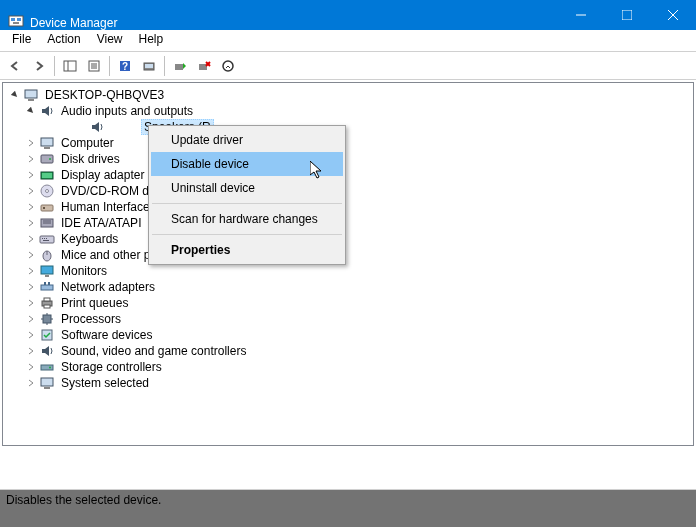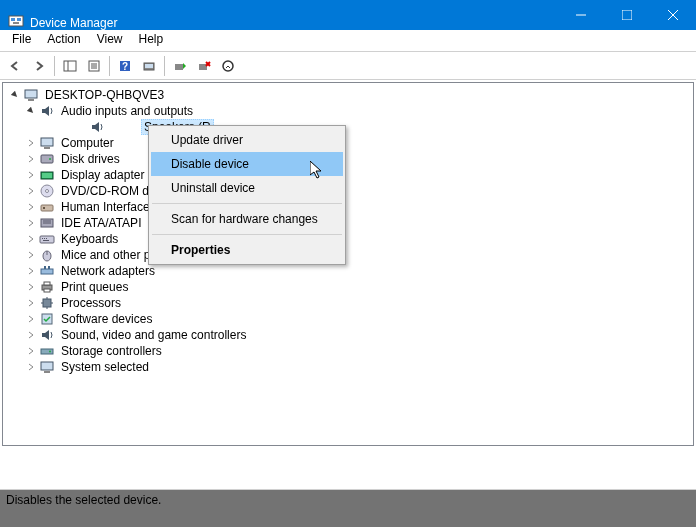--- a/index.html
+++ b/index.html
@@ -290,20 +290,34 @@
           <path d="M2 1 L6 4 L2 7" fill="none" stroke="#888"></path>
         </svg>
       </span>
     <span class="tree-icon">
         <svg width="16" height="16" viewBox="0 0 16 16">
           <ellipse cx="8" cy="9" rx="4" ry="5" fill="#ccd" stroke="#667"></ellipse>
           <line x1="8" y1="4" x2="8" y2="8" stroke="#667"></line>
         </svg>
       </span>
     <span class="tree-label">Mice and other pointing devices</span>
+  </div>
+  <div class="tree-row indent-1">
+    <span class="expander">
+        <svg viewBox="0 0 8 8">
+          <path d="M2 1 L6 4 L2 7" fill="none" stroke="#888"></path>
+        </svg>
+      </span>
+    <span class="tree-icon">
+        <svg width="16" height="16" viewBox="0 0 16 16">
+          <rect x="2" y="3" width="12" height="8" fill="#4ad" stroke="#267"></rect>
+          <rect x="6" y="12" width="4" height="2" fill="#888"></rect>
+        </svg>
+      </span>
+    <span class="tree-label">Monitors</span>
   </div>
   <div class="tree-row indent-1">
     <span class="expander">
         <svg viewBox="0 0 8 8">
           <path d="M2 1 L6 4 L2 7" fill="none" stroke="#888"></path>
         </svg>
       </span>
     <span class="tree-icon">
         <svg width="16" height="16" viewBox="0 0 16 16">
           <rect x="2" y="6" width="12" height="5" fill="#9bd" stroke="#468"></rect>

